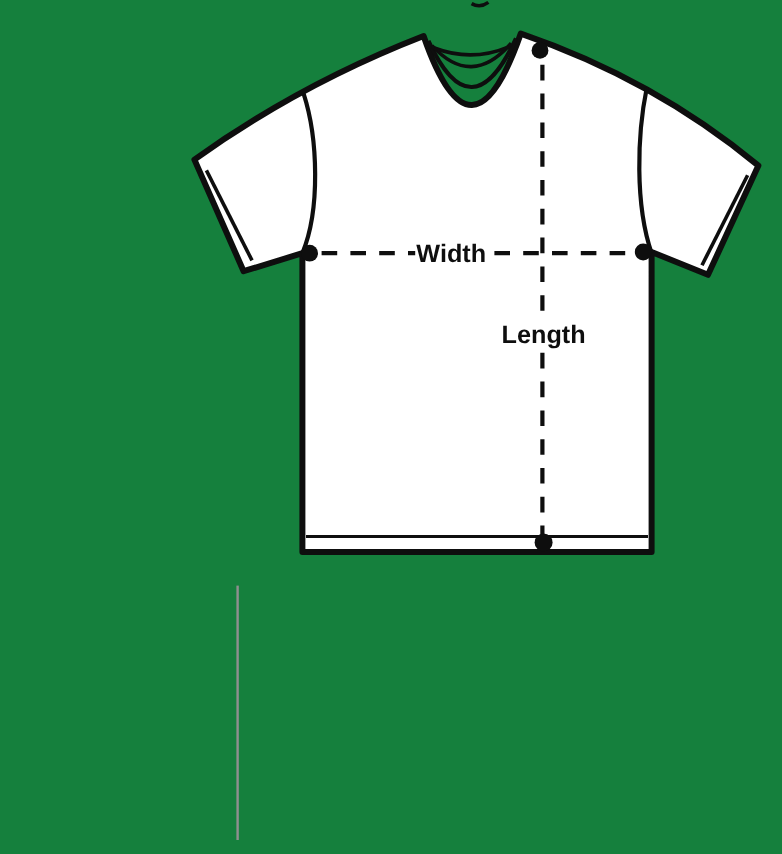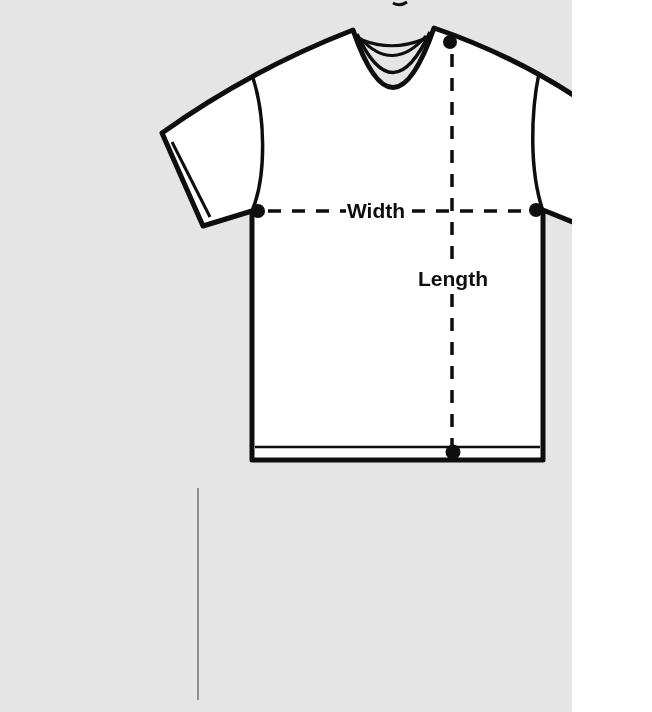--- a/index.html
+++ b/index.html
@@ -1,20 +1,20 @@
 <!DOCTYPE html>
 <html><head>
 <meta charset="utf-8">
 <style>
   html, body { margin: 0; padding: 0; background: #ffffff; }
   .screen {
     position: relative;
-    width: 572px;
+    width: 652px;
     height: 712px;
-    background: #e5e5e5;
+    background: #15803d;
     font-family: "Liberation Sans", sans-serif;
     overflow: hidden;
   }
   .shirt-svg { position: absolute; top: 0; left: 0; display: block; }
 
   .svg-label {
     font-family: "Liberation Sans", sans-serif;
     font-weight: bold;
     font-size: 21px;
     fill: #0e0e0e;

